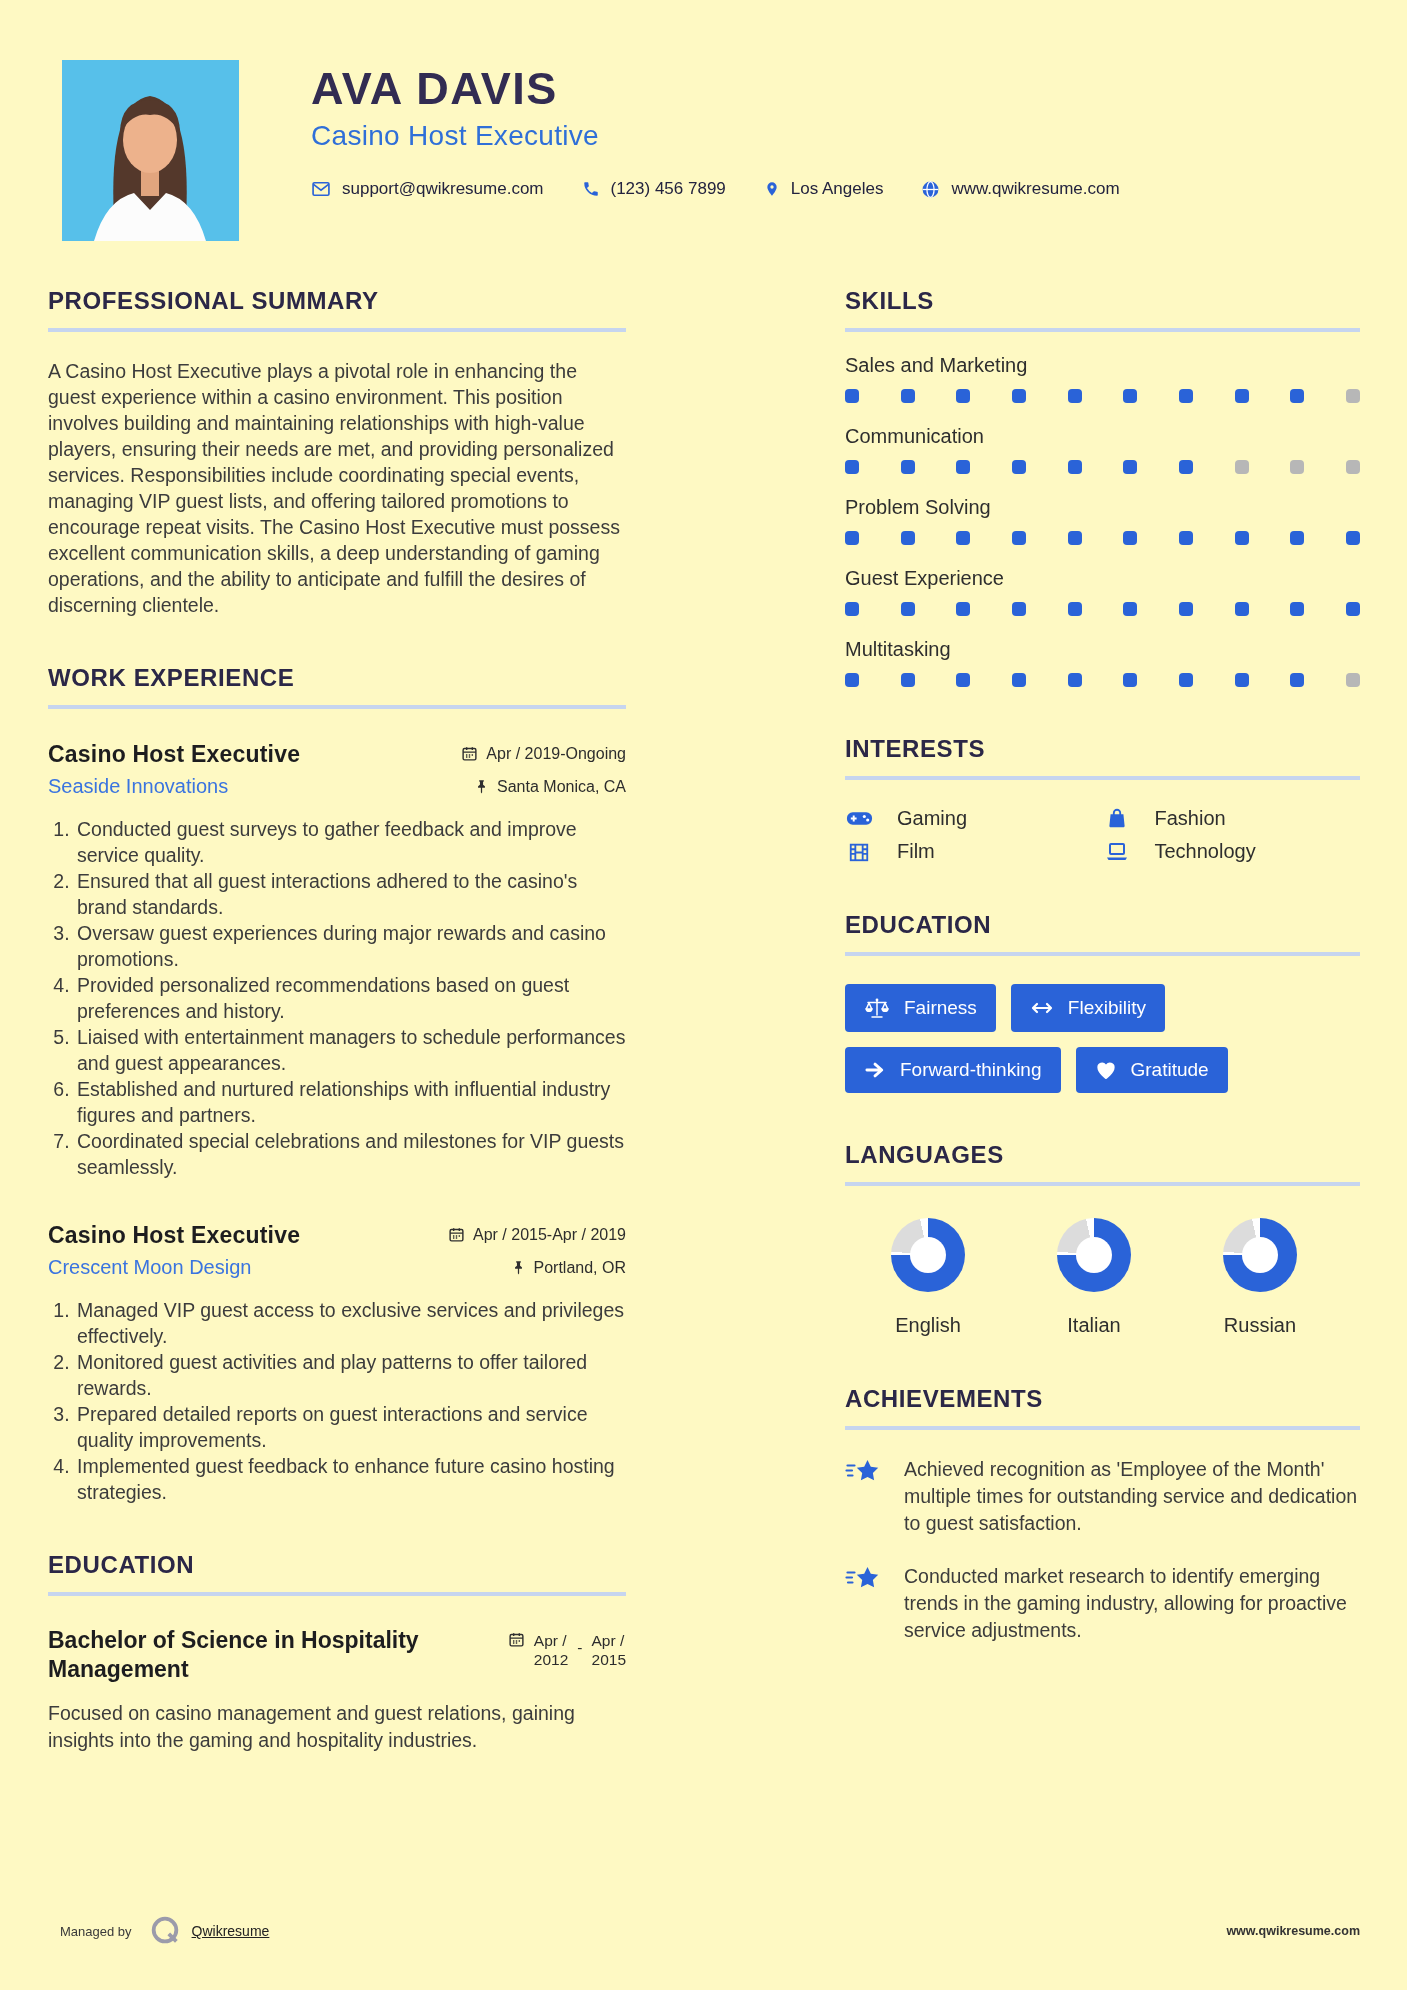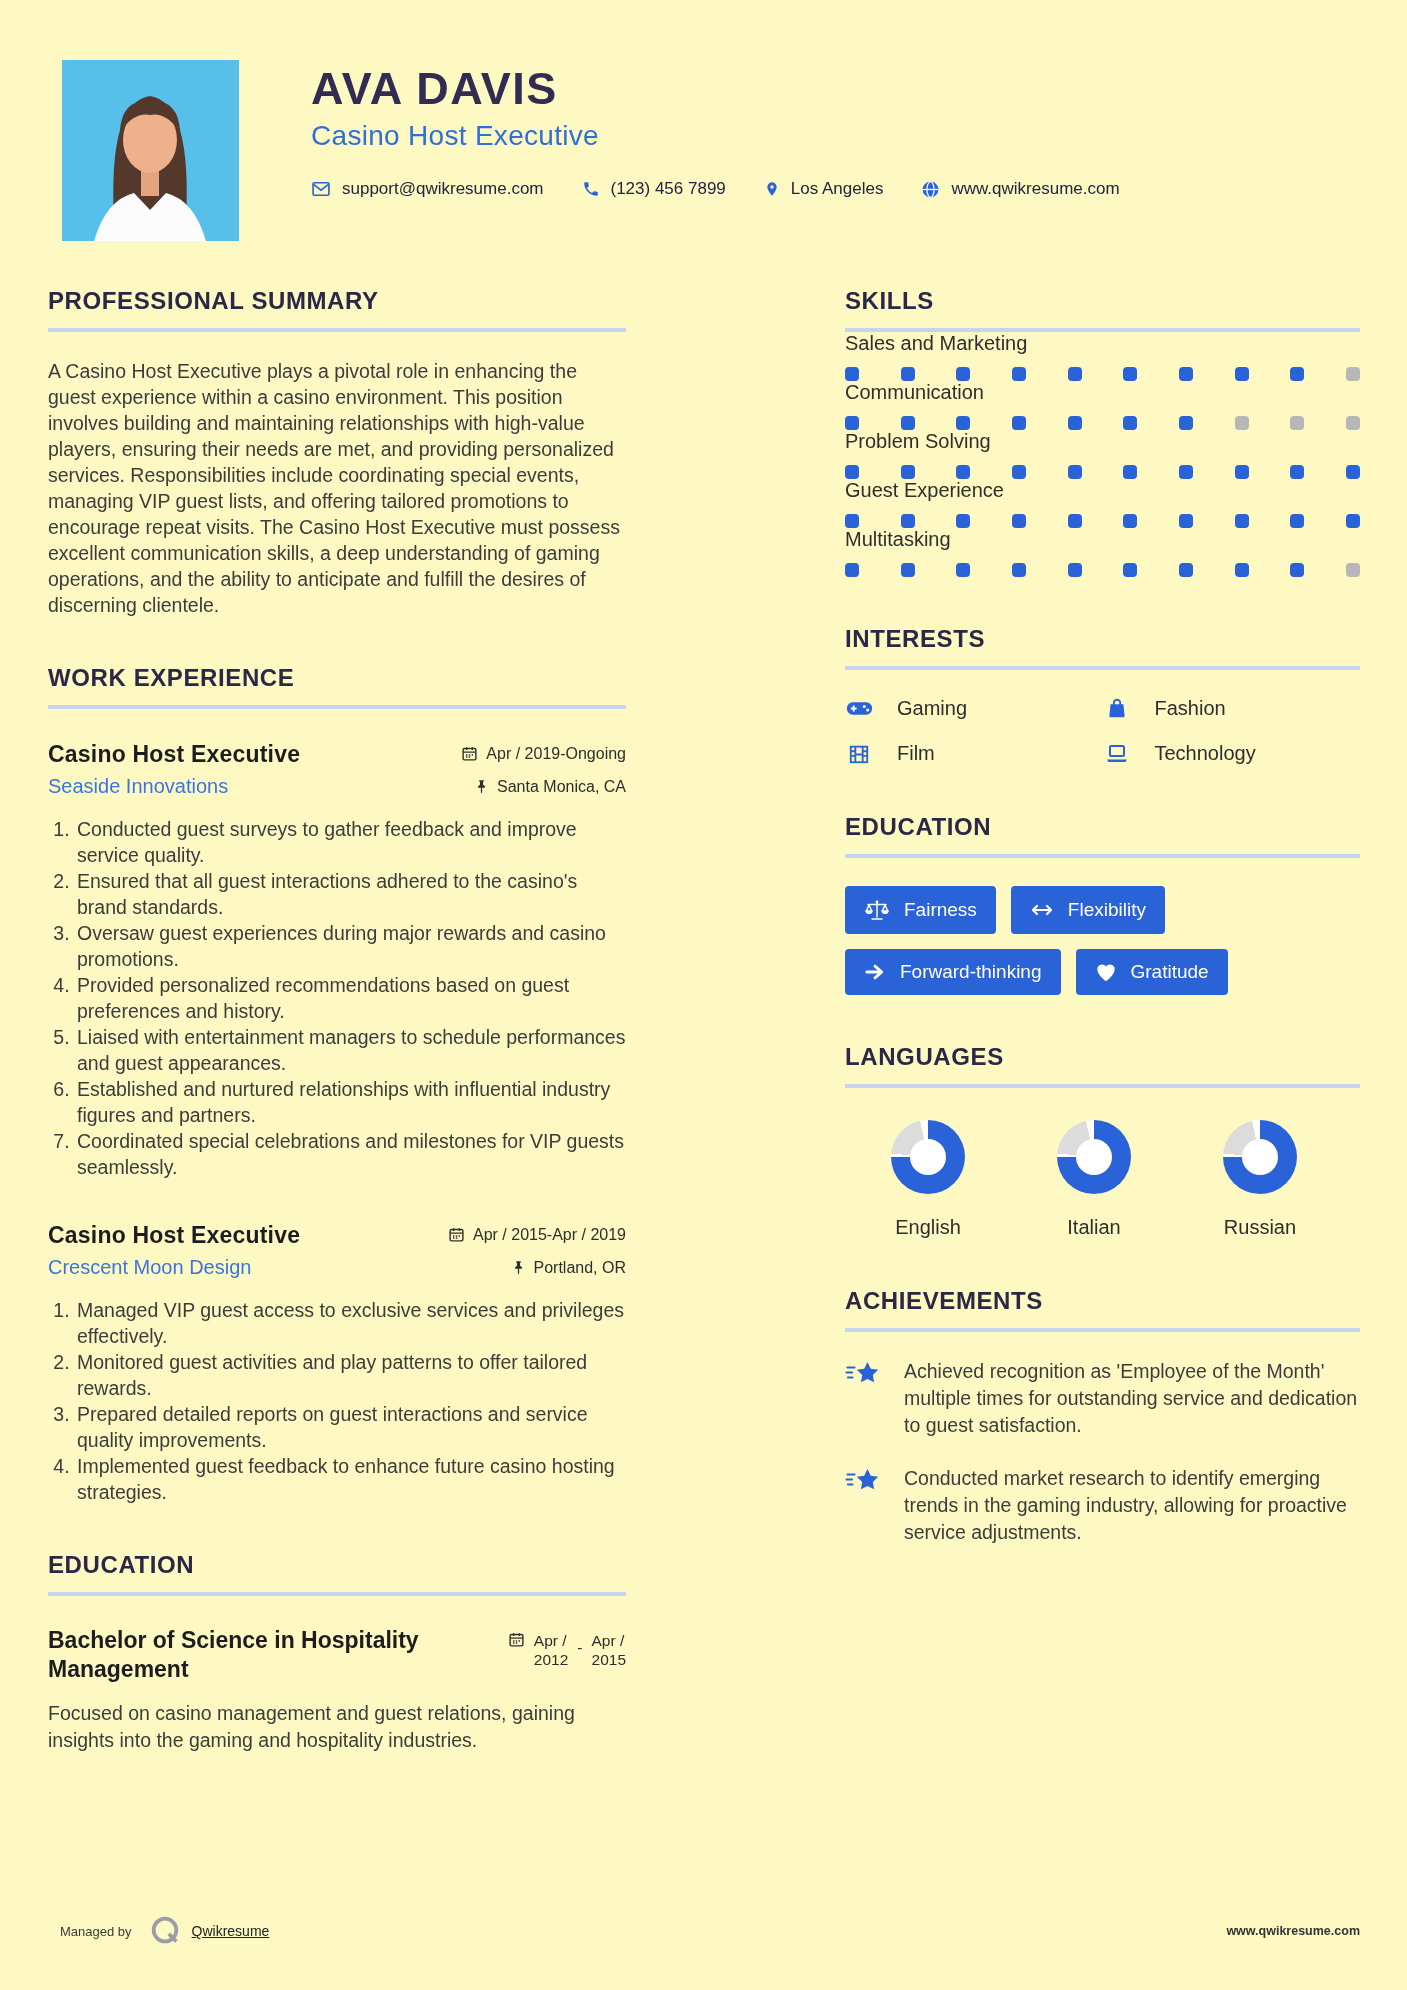--- a/index.html
+++ b/index.html
@@ -40,27 +40,27 @@
   .bullets li{padding-left:2px;}
 
   
   .edu{margin-top:30px;}
   .edegree{margin:0;max-width:435px;font-size:23px;font-weight:bold;color:#1d1d1f;line-height:29px;}
   .edates{display:flex;align-items:flex-start;gap:9px;font-size:15.5px;line-height:19px;color:#2d2d2d;}
   .edates .dash{margin-top:7px;}
   .edesc{margin:16px 0 0;font-size:19.5px;line-height:27px;color:#3c3c3c;}
 
   
-  .skill{}
+  .skill{margin-top:22px;}
   .skill-name{font-size:20px;color:#2e2e2e;}
   .dots{display:flex;justify-content:space-between;margin-top:12px;}
   .dot{width:14px;height:14px;border-radius:4px;}
 
   
-  .interests{display:grid;grid-template-columns:1fr 1fr;row-gap:22px;margin-top:26px;}
+  .interests{display:grid;grid-template-columns:1fr 1fr;row-gap:10px;margin-top:26px;}
   .int{display:flex;align-items:center;gap:24px;font-size:20px;color:#2e2e2e;}
   .int .ic{width:28px;display:flex;justify-content:center;flex:none;}
 
   
   .pills{display:flex;flex-wrap:wrap;gap:15px;margin-top:28px;max-width:480px;}
   .pill{display:flex;align-items:center;gap:14px;background:#2a63d8;color:#fff;font-size:19px;
         padding:12px 19px;border-radius:4px;}
 
   
   .langs{display:flex;margin-top:32px;}

